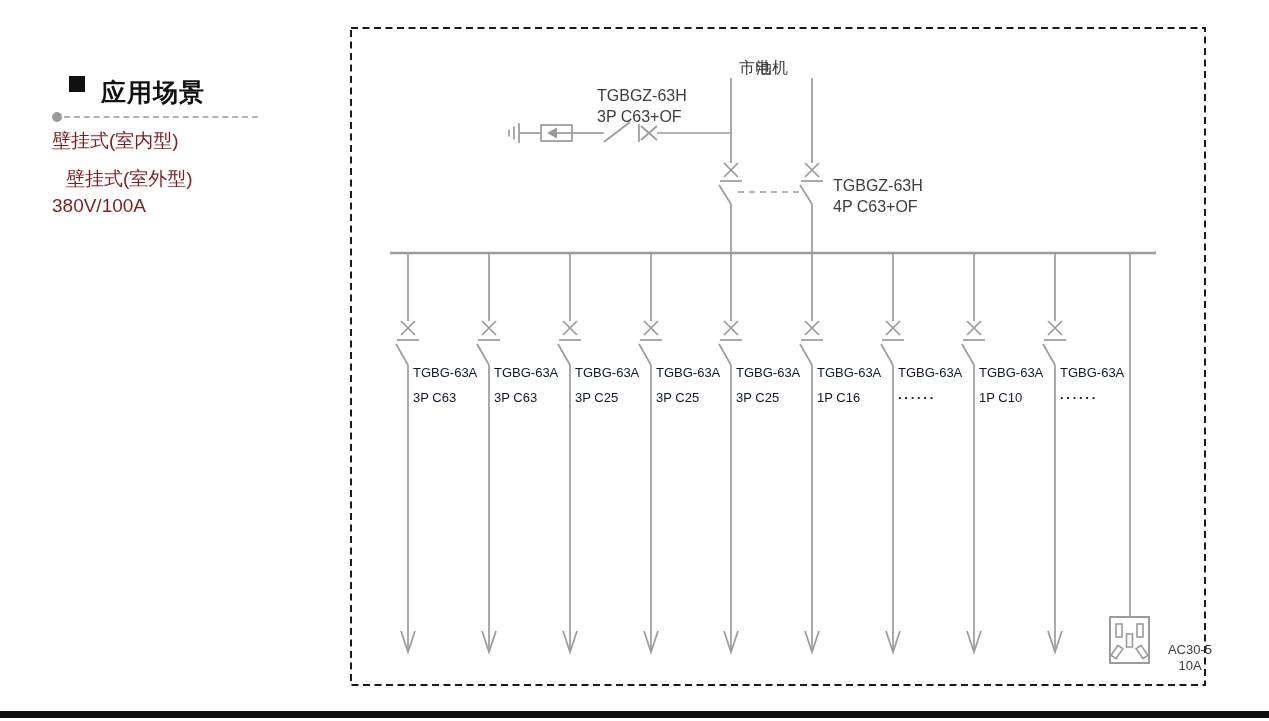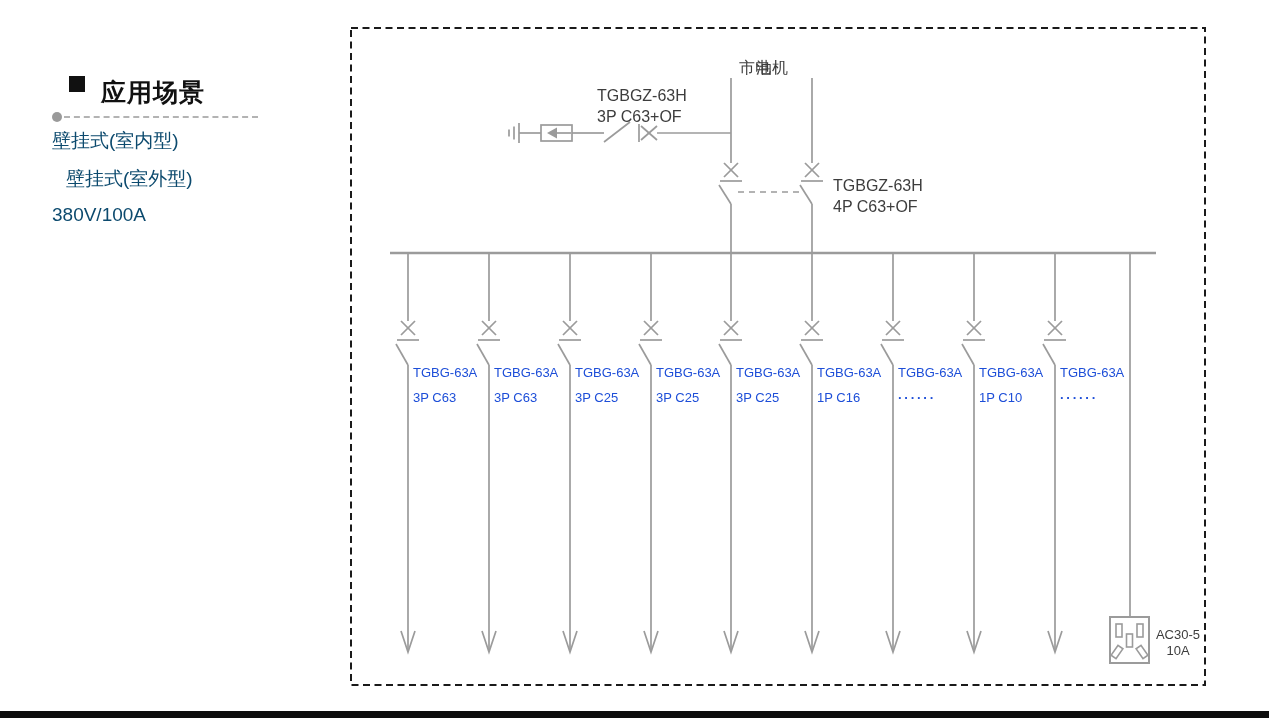--- a/index.html
+++ b/index.html
@@ -5,26 +5,26 @@
   html,body{margin:0;padding:0;background:#fff;}
   #page{position:relative;width:1269px;height:721px;background:#ffffff;overflow:hidden;
         font-family:"Liberation Sans","DejaVu Sans",sans-serif;}
   
   .sb-header{position:absolute;left:57px;top:76px;display:flex;align-items:flex-start;margin-left:12px;}
   .sb-bullet{width:16px;height:16px;background:#111;display:inline-block;}
   .sb-title{margin-left:16px;font-size:25px;font-weight:700;color:#111;letter-spacing:1px;}
   .sb-sep{position:absolute;left:52px;top:112px;width:206px;height:10px;}
   .sb-sep .dot{position:absolute;left:0;top:0;width:10px;height:10px;border-radius:50%;background:#9a9a9a;}
   .sb-sep .dash{position:absolute;left:12px;right:0;top:4px;border-top:2px dashed #b3b3b3;}
-  .sb-item{position:absolute;left:52px;font-size:19px;color:#0c4a6e;}
+  .sb-item{position:absolute;left:52px;font-size:19px;color:#7f1d1d;}
   
   .dg-label{position:absolute;color:#3d3d3d;}
   .src-label{font-size:16px;transform:translateX(-50%);white-space:nowrap;}
   .blk-label{font-size:16px;line-height:21px;white-space:nowrap;}
-  .branch-label{font-size:13px;line-height:25px;white-space:nowrap;color:#1d4ed8;}
+  .branch-label{font-size:13px;line-height:25px;white-space:nowrap;color:#0f172a;}
   .branch-label .model{display:block;}
   .branch-label .spec{display:block;}
   .spec-dots{font-weight:700;letter-spacing:2px;}
   .socket-label{font-size:13px;line-height:16px;text-align:center;width:56px;}
   
   #diagram-svg{position:absolute;left:0;top:0;}
   .bottom-bar{position:absolute;left:0;top:711px;width:1269px;height:7px;background:#0d0d0d;}
 </style>
 </head>
 <body>
@@ -35,21 +35,21 @@
     <div class="sb-header">
       <span class="sb-bullet"></span>
       <span class="sb-title">应用场景</span>
     </div>
     <div class="sb-sep">
       <span class="dot"></span>
       <span class="dash"></span>
     </div>
     <div class="sb-item" style="top:128px;">壁挂式(室内型)</div>
     <div class="sb-item" style="top:166px;margin-left:14px;">壁挂式(室外型)</div>
-    <div class="sb-item" style="top:204px;text-align:center;">380V/100A</div>
+    <div class="sb-item" style="top:195px;text-align:center;">380V/100A</div>
   </div>
 
   <svg id="diagram-svg" width="1269" height="721" viewBox="0 0 1269 721" stroke="#9b9b9b" stroke-width="1.7" fill="none">
 
     <rect x="351" y="28" width="854" height="657" stroke="#1a1a1a" stroke-width="2" stroke-dasharray="7 4.5"></rect>
 
     <g>
       <g>
         <line x1="509" y1="129.5" x2="509" y2="136.5"></line>
         <line x1="514" y1="126.5" x2="514" y2="139.5"></line>
@@ -262,19 +262,19 @@
   </div>
   <div class="branch-label" style="position:absolute;left:979px;top:360px;">
     <span class="model">TGBG-63A</span>
     <span class="spec">1P C10</span>
   </div>
   <div class="branch-label" style="position:absolute;left:1060px;top:360px;">
     <span class="model">TGBG-63A</span>
     <span class="spec spec-dots">······</span>
   </div>
 
-  <div class="dg-label socket-label" style="left:1150px;top:627px;">
+  <div class="dg-label socket-label" style="left:1150px;top:642px;padding-left:12px;">
     <span style="display:block">AC30-5</span>
     <span style="display:block">10A</span>
   </div>
 
   <div class="bottom-bar"></div>
 </div>
 
 </body></html>

